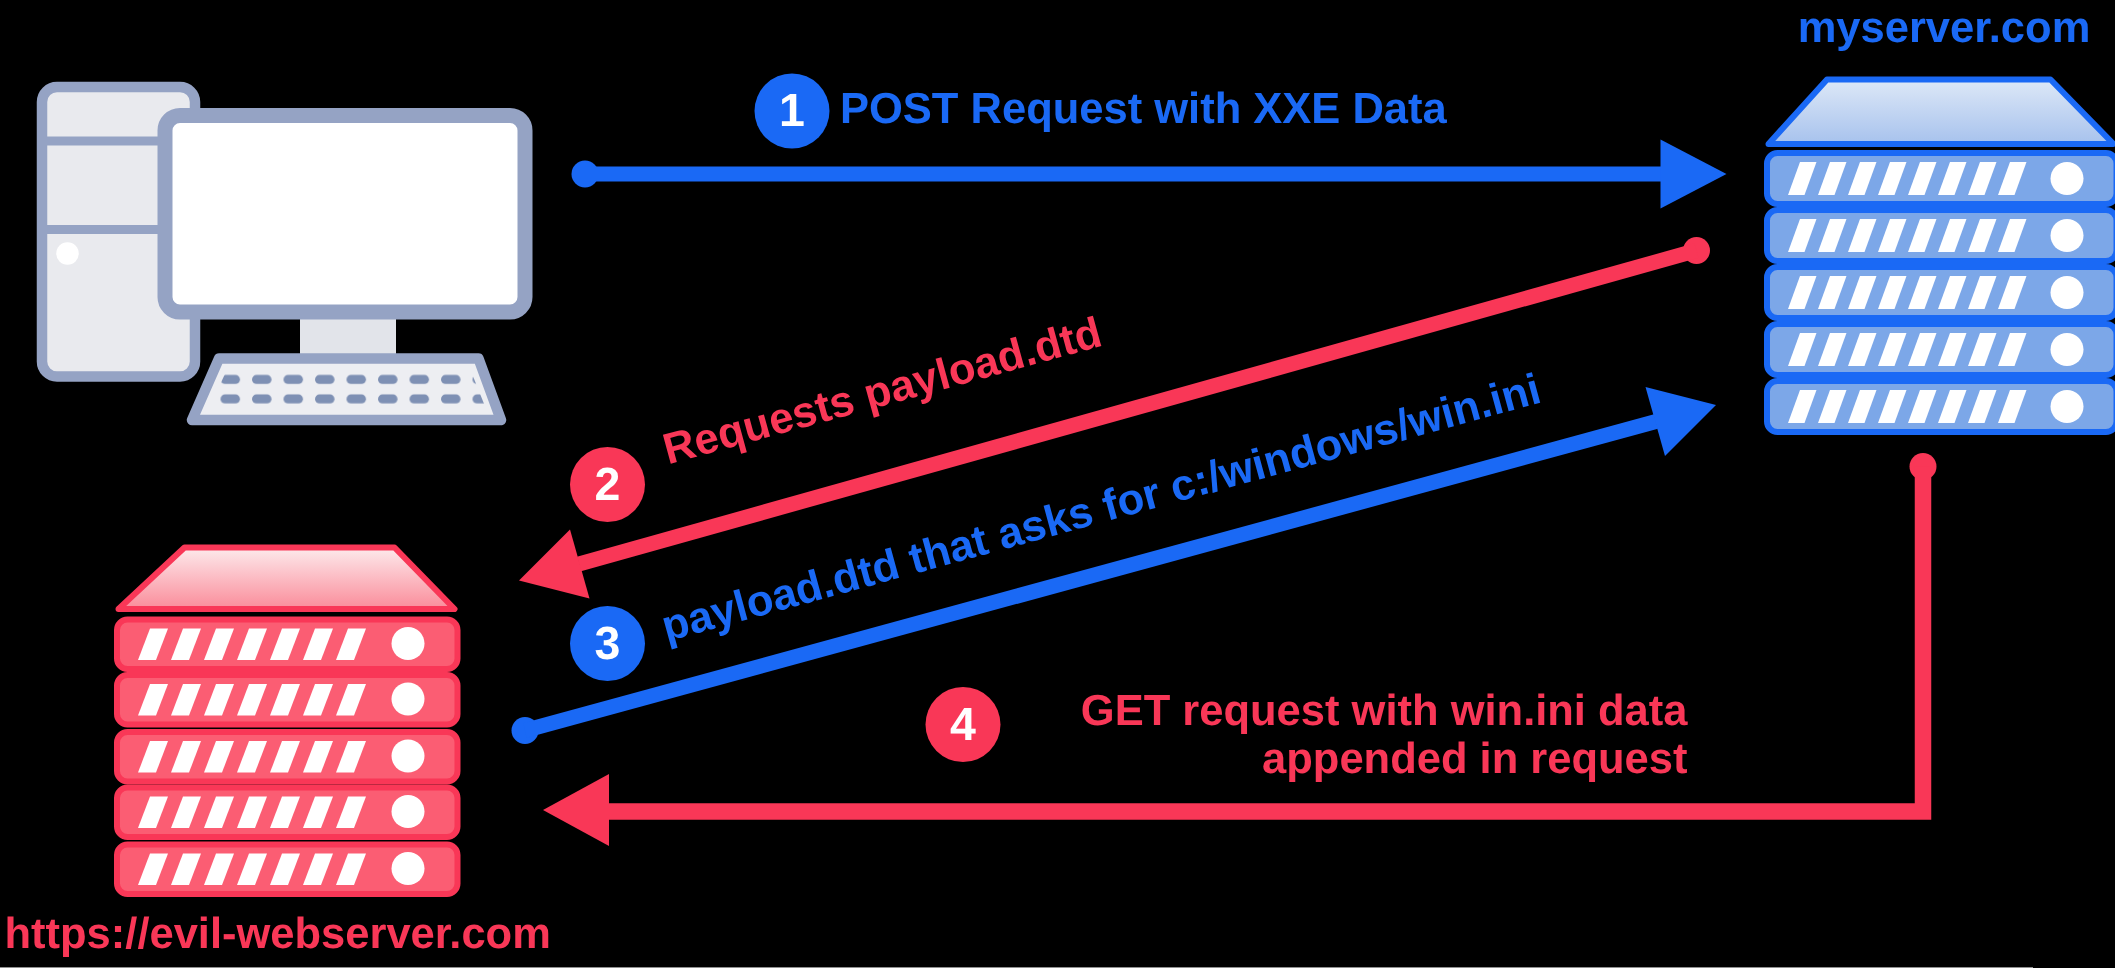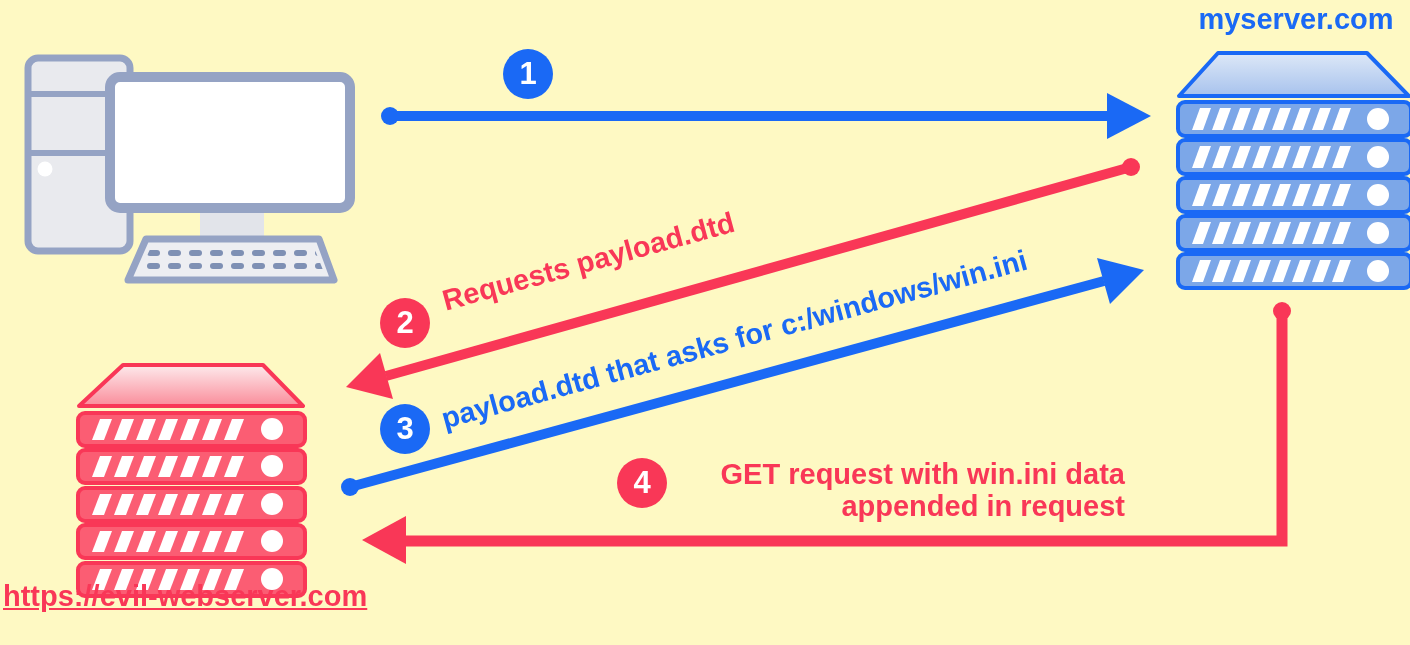--- a/index.html
+++ b/index.html
@@ -2,21 +2,21 @@
 <html><head>
 <meta charset="utf-8">
 <style>
   html, body { margin: 0; padding: 0; background: #ffffff; }
   .canvas {
     position: relative;
     width: 1410px;
     height: 645px;
     font-family: "Liberation Sans", sans-serif;
     overflow: hidden;
-    background: #fef9c3;
+    background: #000000;
   }
   .scene {
     position: absolute;
     left: 0; top: 0;
   }
   .label {
     position: absolute;
     font-weight: bold;
     font-size: 29px;
     line-height: 30px;
@@ -146,25 +146,26 @@
     </g>
 
     <g>
       <circle cx="1282" cy="311" r="9" fill="#f93757"></circle>
       <path d="M1282,311 L1282,541 L404,541" fill="none" stroke="#f93757" stroke-width="11"></path>
       <polygon points="362,540 406,516 406,564" fill="#f93757"></polygon>
     </g>
   </svg>
 
   <div class="node-label blue" style="left:1185px; top:3px; width:222px; text-align:center;">myserver.com</div>
-  <div class="node-label red" style="left:3px; top:580px;text-decoration:underline;">https://evil-webserver.com</div>
+  <div class="node-label red" style="left:3px; top:607px;">https://evil-webserver.com</div>
 
   <div class="badge blue" style="left:503px; top:49px;">
     <span>1</span>
   </div>
+  <div class="label blue" style="left:560px; top:58px;">POST Request with XXE Data</div>
 
   <div class="badge red" style="left:380px; top:298px;">
     <span>2</span>
   </div>
   <div class="label red rot" style="left:443px; top:286px;">Requests payload.dtd</div>
 
   <div class="badge blue" style="left:380px; top:404px;">
     <span>3</span>
   </div>
   <div class="label blue rot" style="left:442px; top:404px;">payload.dtd that asks for c:/windows/win.ini</div>

